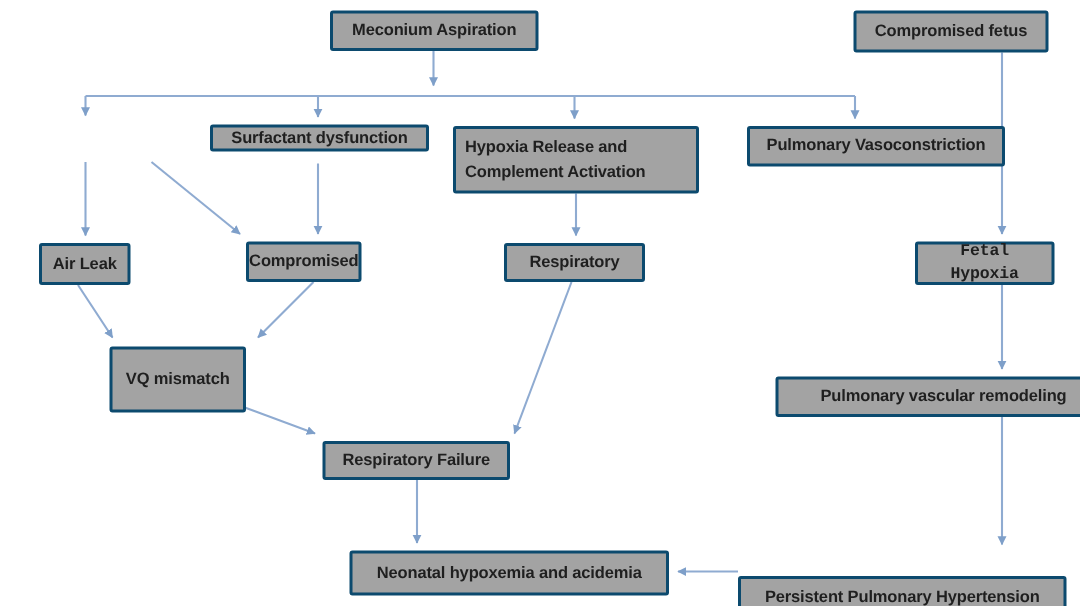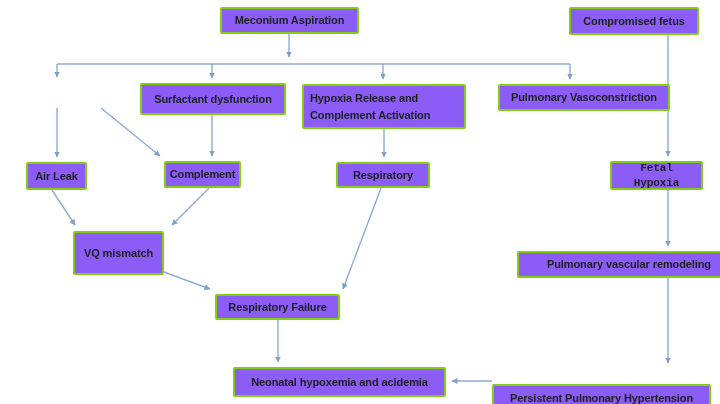--- a/index.html
+++ b/index.html
@@ -7,22 +7,22 @@
     position:relative;
     width:720px;height:404px;
     background:#ffffff;
     font-family:"Liberation Sans", sans-serif;
     overflow:hidden;
   }
   #edges{position:absolute;left:0;top:0;width:720px;height:404px;}
   .node{
     position:absolute;
     box-sizing:border-box;
-    background:#8b5cf6;
-    border:2px solid #84cc16;
+    background:#a3a3a3;
+    border:2px solid #0c4a6e;
     border-radius:2px;
     color:#1f1f1f;
     font-size:11px;
     font-weight:bold;
     letter-spacing:-0.1px;
     display:flex;
     align-items:center;
     justify-content:center;
     text-align:center;
     line-height:1.3;
@@ -83,29 +83,29 @@
 
       <line x1="492" y1="381" x2="452" y2="381" marker-end="url(#arw)"></line>
     </g>
   </svg>
 
   <div class="node" style="left:220px;top:7px;width:139px;height:27px;">Meconium Aspiration</div>
 
   <div class="node" style="left:569px;top:7px;width:130px;height:28px;">Compromised fetus</div>
 
 
-  <div class="node" style="left:140px;top:83px;width:146px;height:32px;">Surfactant dysfunction</div>
+  <div class="node" style="left:140px;top:83px;width:146px;height:18px;">Surfactant dysfunction</div>
 
   <div class="node left-align" style="left:302px;top:84px;width:164px;height:45px;">Hypoxia Release and Complement Activation</div>
 
   <div class="node" style="left:486px;top:84px;width:172px;height:27px;margin-left:12px;">Pulmonary Vasoconstriction</div>
 
   <div class="node" style="left:26px;top:162px;width:61px;height:28px;">Air Leak</div>
 
-  <div class="node" style="left:164px;top:161px;width:77px;height:27px;">Complement</div>
+  <div class="node" style="left:164px;top:161px;width:77px;height:27px;">Compromised</div>
 
   <div class="node" style="left:336px;top:162px;width:94px;height:26px;">Respiratory</div>
 
   <div class="node" style="left:610px;top:161px;width:93px;height:29px;font-family:Liberation Mono, monospace;">Fetal Hypoxia</div>
 
   <div class="node" style="left:73px;top:231px;width:91px;height:44px;">VQ mismatch</div>
 
   <div class="node" style="left:517px;top:251px;width:224px;height:27px;">Pulmonary vascular remodeling</div>
 
   <div class="node" style="left:215px;top:294px;width:125px;height:26px;">Respiratory Failure</div>

